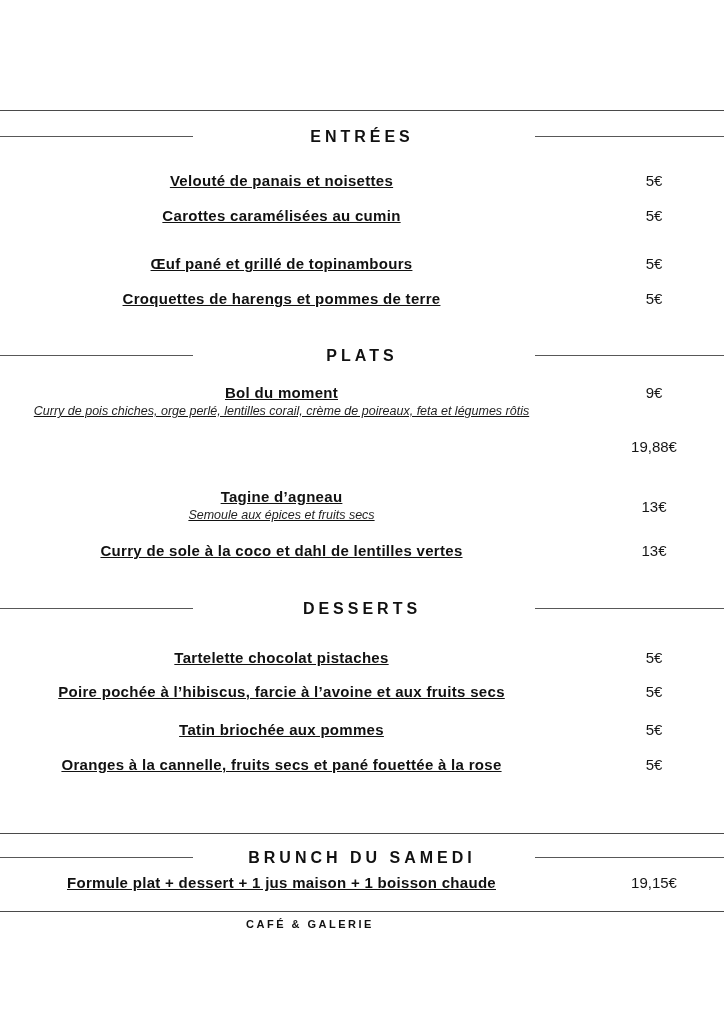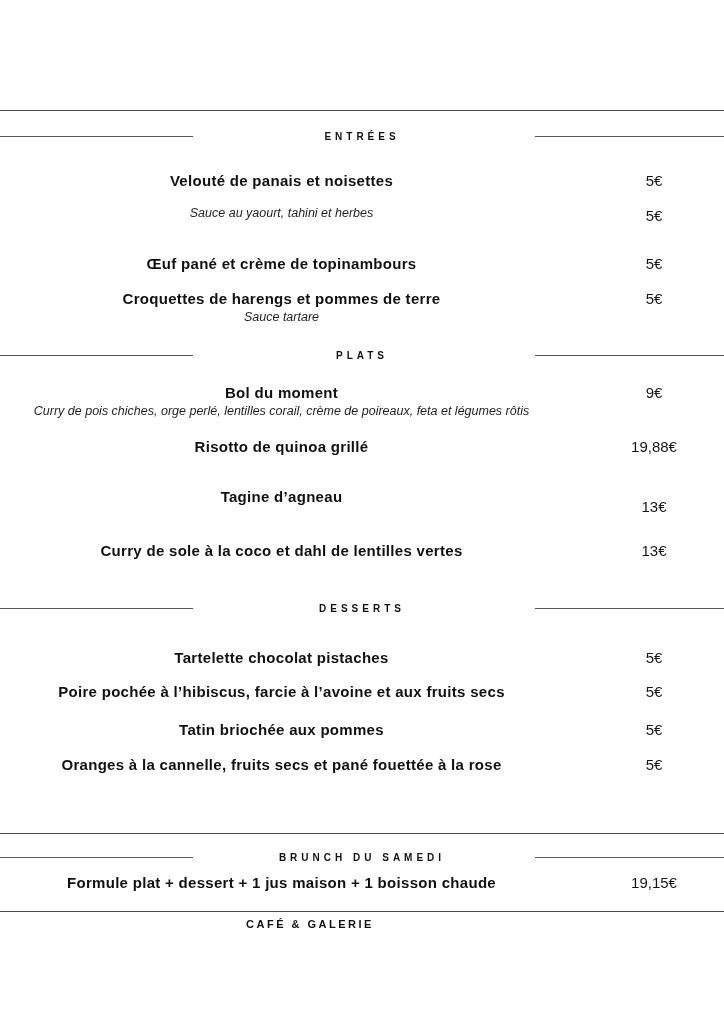--- a/index.html
+++ b/index.html
@@ -21,38 +21,39 @@
   .sec-header {
     position: absolute;
     left: 0;
     width: 724px;
     height: 22px;
     text-align: center;
   }
   .sec-title {
     display: inline-block;
     line-height: 22px;
-    font-size: 10px;
+    font-size: 16px;
     font-weight: bold;
     letter-spacing: 4px;
     white-space: nowrap;
     color: #111;
   }
   .hline {
     position: absolute;
     top: 10px;
     height: 1px;
     background: #585858;
   }
   .hline-l { left: 0; width: 193px; }
   .hline-r { right: 0; width: 189px; }
   .item {
     position: absolute;
     left: 0;
     width: 581px;
+    text-decoration: underline;
   }
   .item-inner {
     margin-right: 18px;
     text-align: center;
   }
   .item-name {
     font-size: 15px;
     font-weight: bold;
     letter-spacing: 0.3px;
     line-height: 21px;
@@ -108,64 +109,63 @@
 
   <div class="item" style="top:170px">
     <div class="item-inner">
       <div class="item-name">Velouté de panais et noisettes</div>
     </div>
     <div class="item-price">5€</div>
   </div>
 
   <div class="item" style="top:205px">
     <div class="item-inner">
-      <div class="item-desc">Sauce au yaourt, tahini et herbes</div>
+      <div class="item-name">Carottes caramélisées au cumin</div>
     </div>
     <div class="item-price">5€</div>
   </div>
 
   <div class="item" style="top:253px">
     <div class="item-inner">
-      <div class="item-name">Œuf pané et crème de topinambours</div>
+      <div class="item-name">Œuf pané et grillé de topinambours</div>
     </div>
     <div class="item-price">5€</div>
   </div>
 
   <div class="item" style="top:288px">
     <div class="item-inner">
       <div class="item-name">Croquettes de harengs et pommes de terre</div>
-      <div class="item-desc">Sauce tartare</div>
     </div>
     <div class="item-price">5€</div>
   </div>
 
   <div class="sec-header" style="top:345px">
     <span class="hline hline-l"></span>
     <span class="sec-title">PLATS</span>
     <span class="hline hline-r"></span>
   </div>
 
   <div class="item" style="top:382px">
     <div class="item-inner">
       <div class="item-name">Bol du moment</div>
       <div class="item-desc">Curry de pois chiches, orge perlé, lentilles corail, crème de poireaux, feta et légumes rôtis</div>
     </div>
     <div class="item-price">9€</div>
   </div>
 
   <div class="item" style="top:436px">
     <div class="item-inner">
-      <div class="item-name">Risotto de quinoa grillé</div>
     </div>
     <div class="item-price">19,88€</div>
   </div>
 
   <div class="item" style="top:486px">
     <div class="item-inner">
       <div class="item-name">Tagine d’agneau</div>
+      <div class="item-desc">Semoule aux épices et fruits secs</div>
     </div>
     <div class="item-price price-mid">13€</div>
   </div>
 
   <div class="item" style="top:540px">
     <div class="item-inner">
       <div class="item-name">Curry de sole à la coco et dahl de lentilles vertes</div>
     </div>
     <div class="item-price">13€</div>
   </div>

